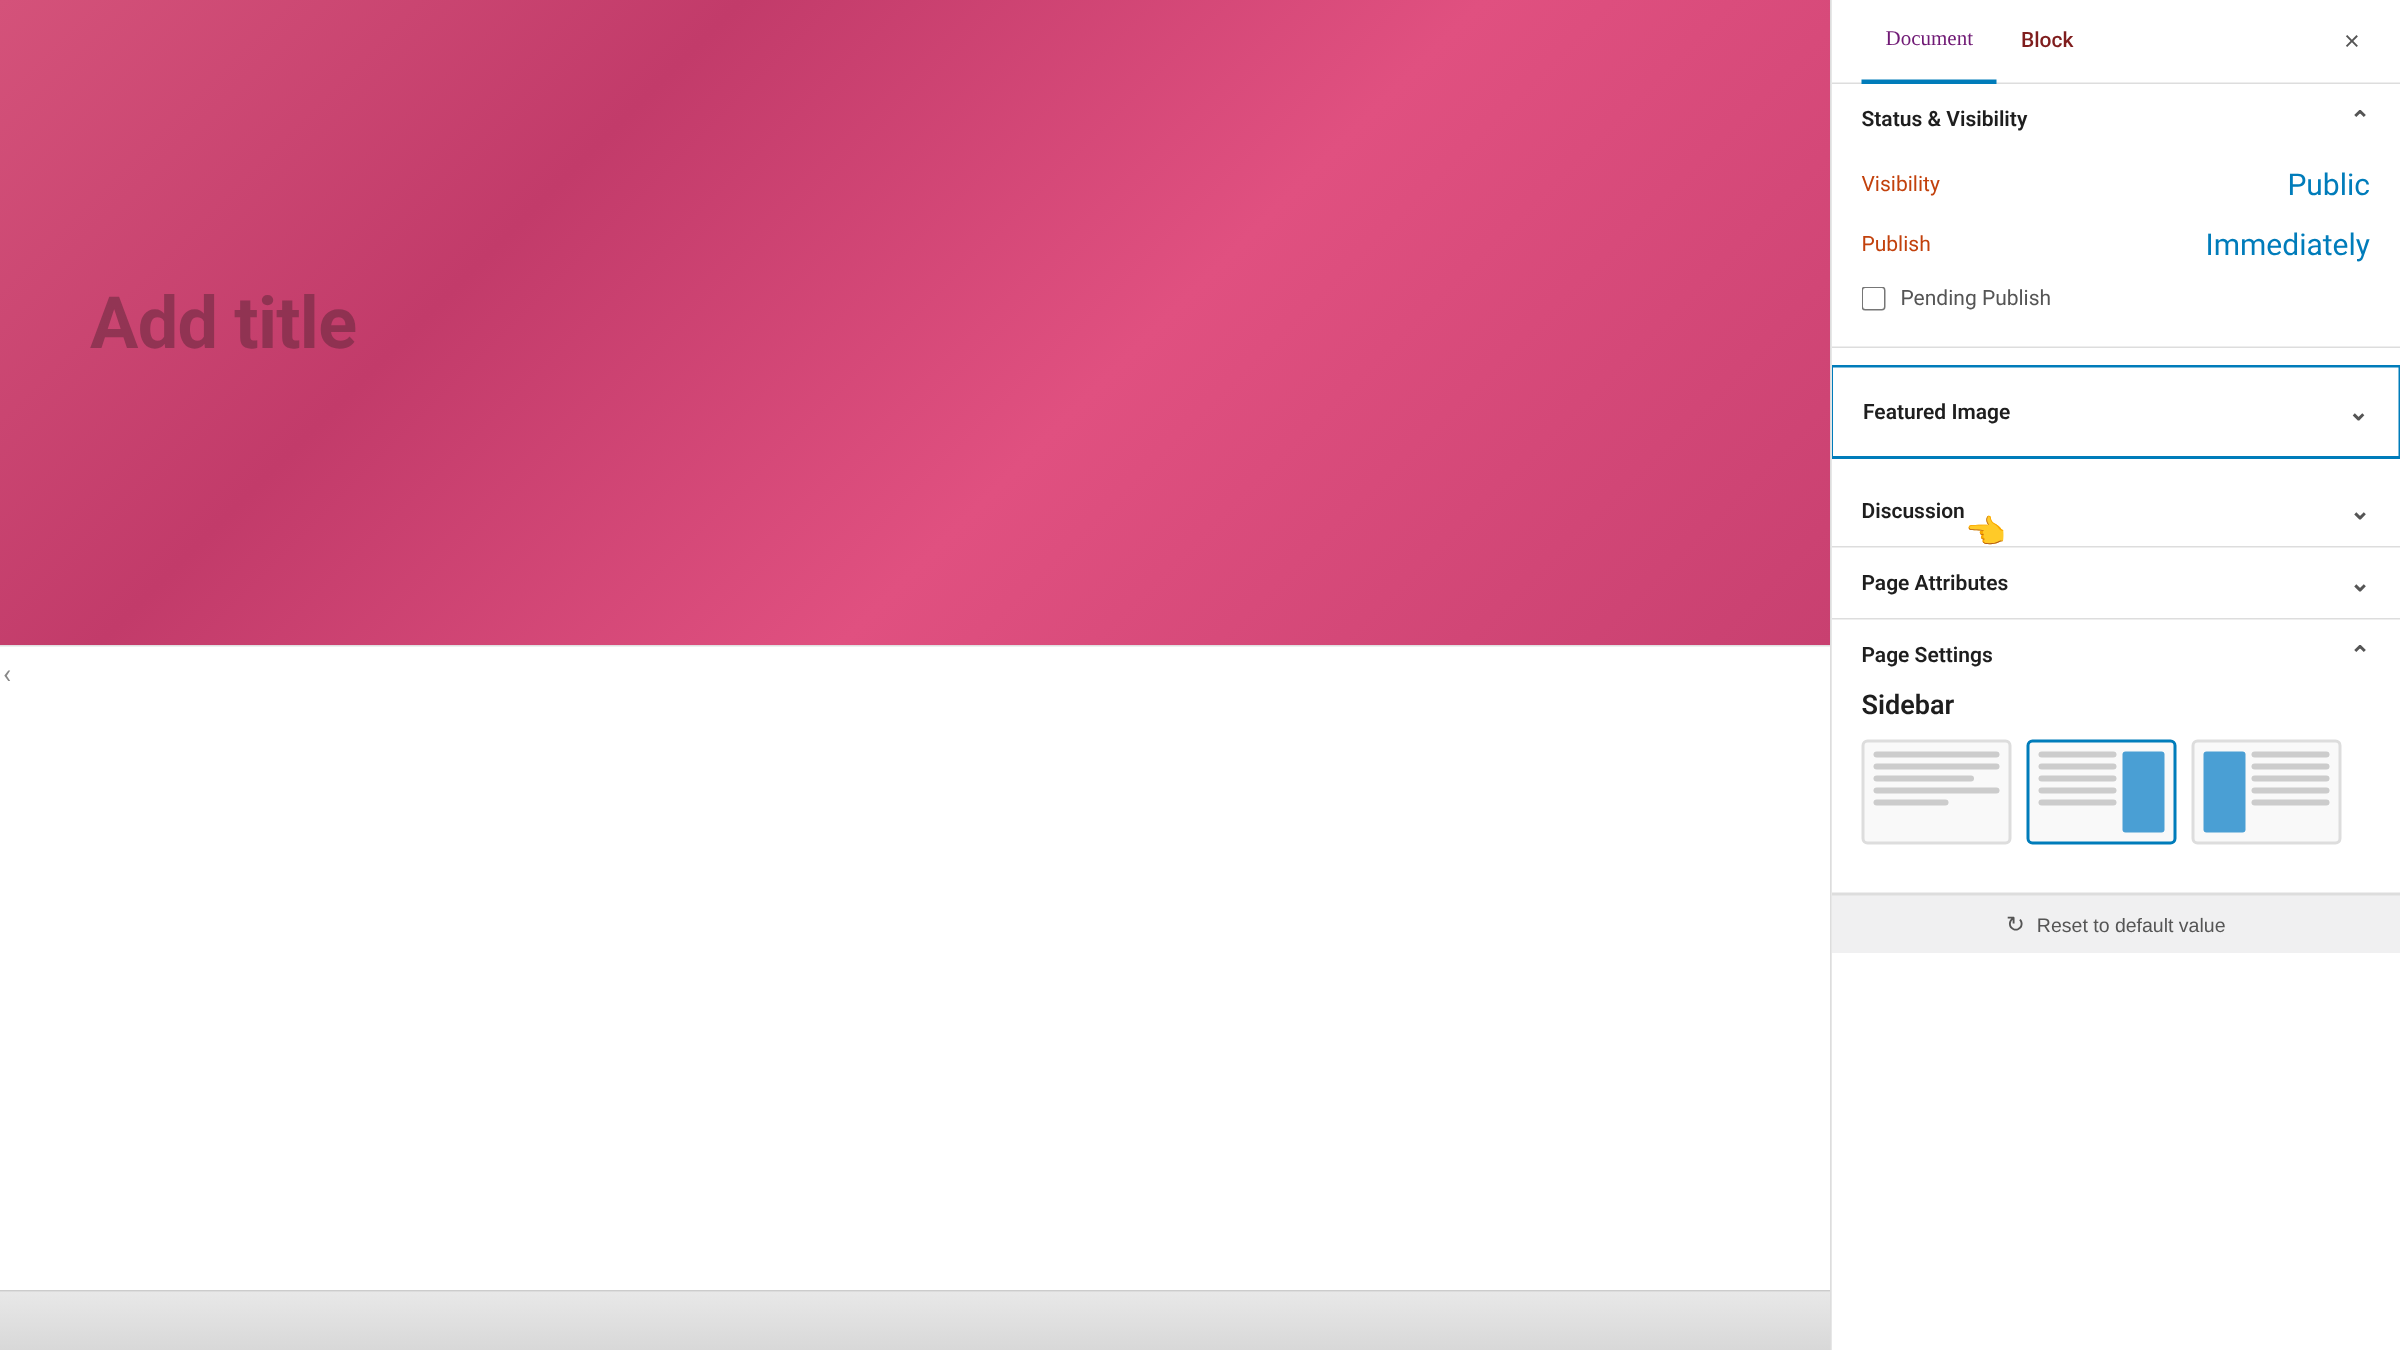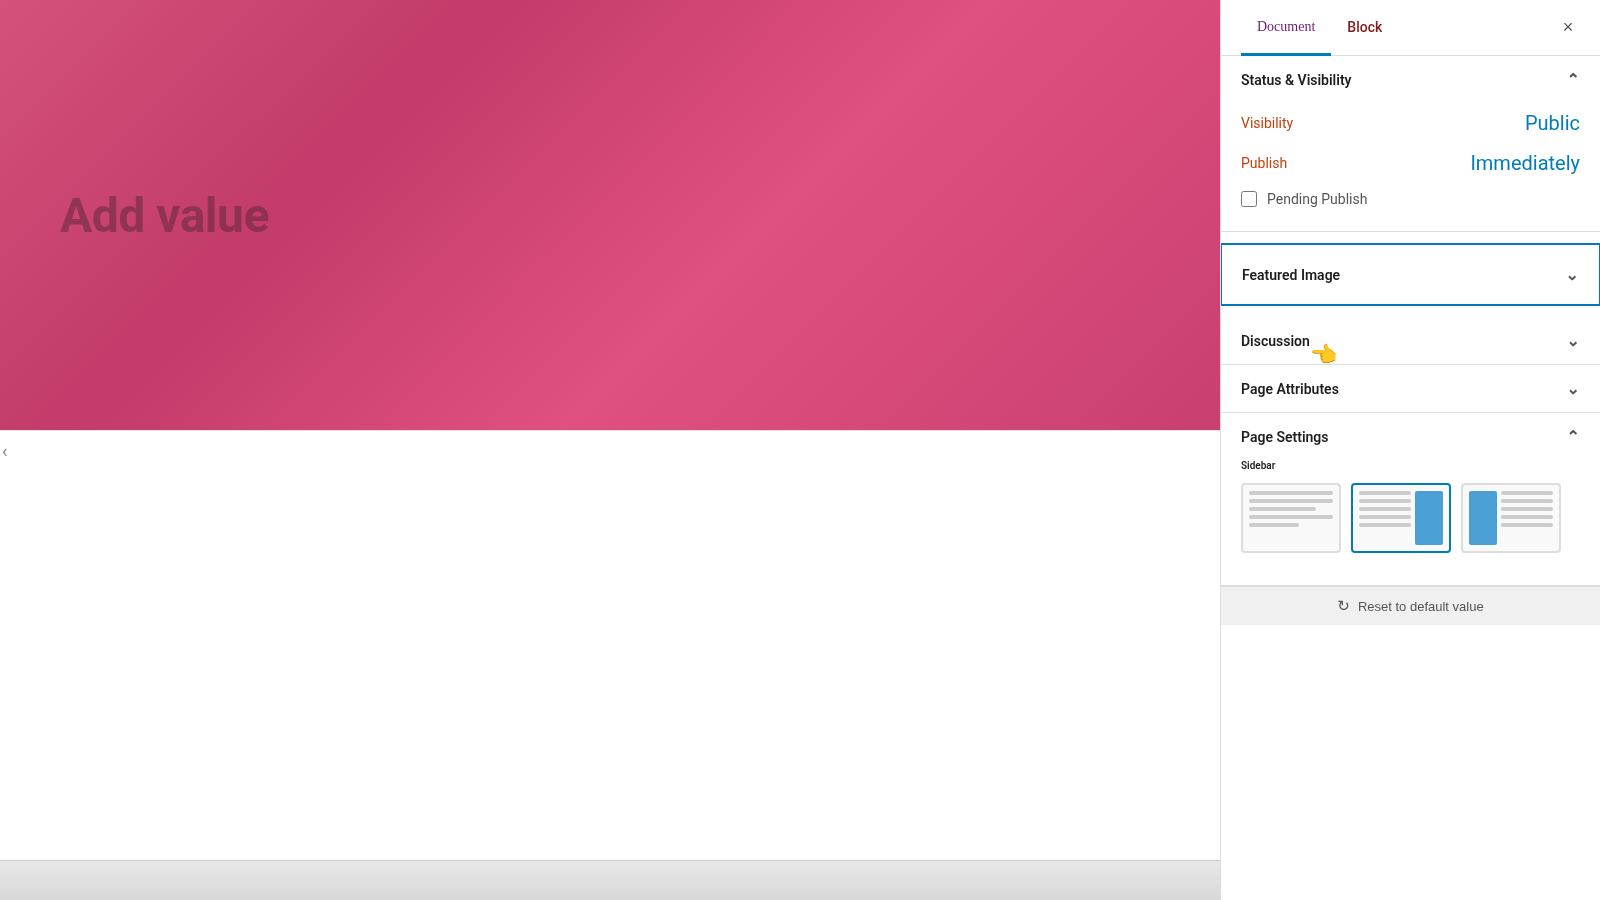--- a/index.html
+++ b/index.html
@@ -211,21 +211,21 @@
       font-size: 14px;
       color: #555;
     }
 
     
     .page-settings-content {
       padding: 0 20px 16px 20px;
     }
 
     .sidebar-label {
-      font-size: 10px;
+      font-size: 18px;
       font-weight: 600;
       color: #1e1e1e;
       margin-bottom: 12px;
     }
 
     
     .layout-options {
       display: flex;
       gap: 10px;
       margin-bottom: 16px;
@@ -318,21 +318,21 @@
     .reset-icon {
       font-size: 15px;
     }
   </style>
 </head>
 <body>
 
 <div class="editor-area">
   <div class="editor-content">
     <div class="hero-image">
-      <span class="add-title-text">Add value</span>
+      <span class="add-title-text">Add title</span>
     </div>
     <div class="editor-body"></div>
     <div class="bottom-bar"></div>
   </div>
   <div class="left-nav-arrow">‹</div>
 </div>
 
 <div class="sidebar-panel">
 
   <div class="sidebar-header">

